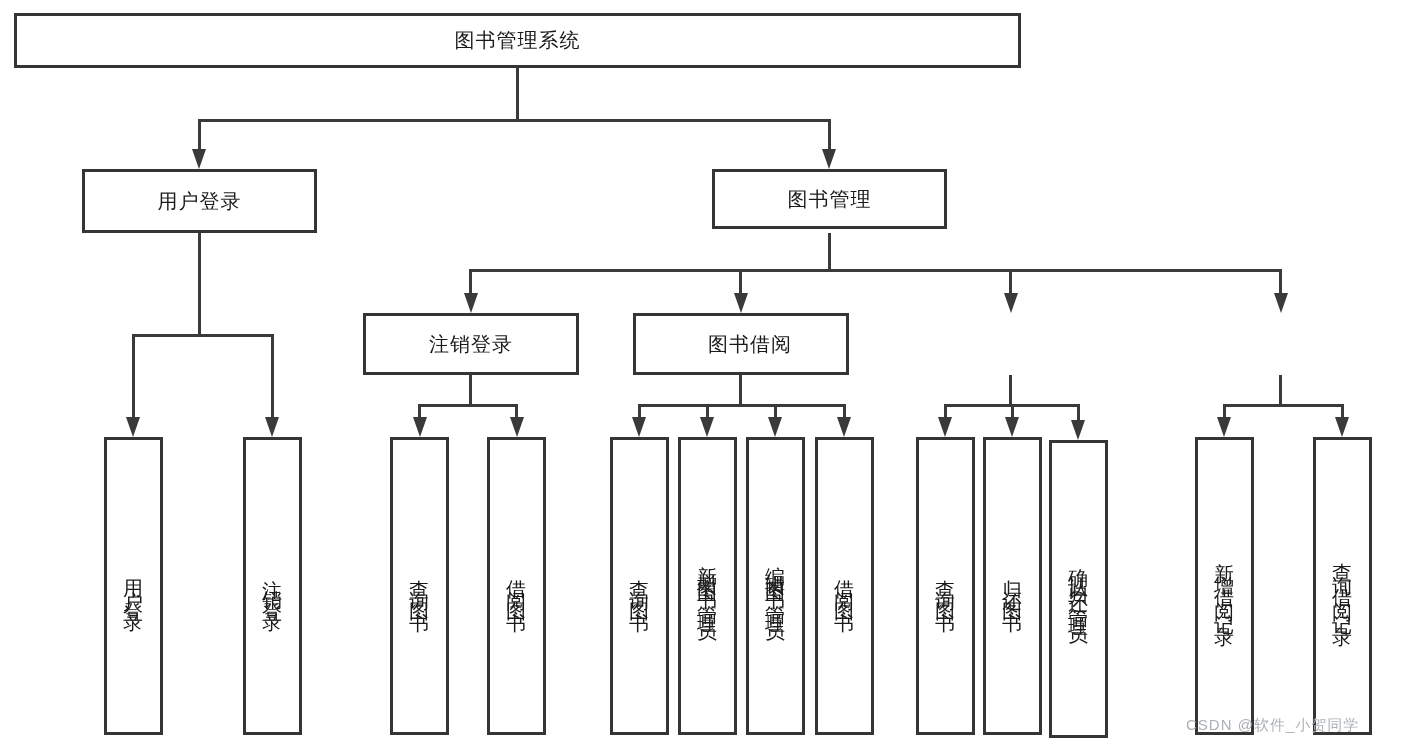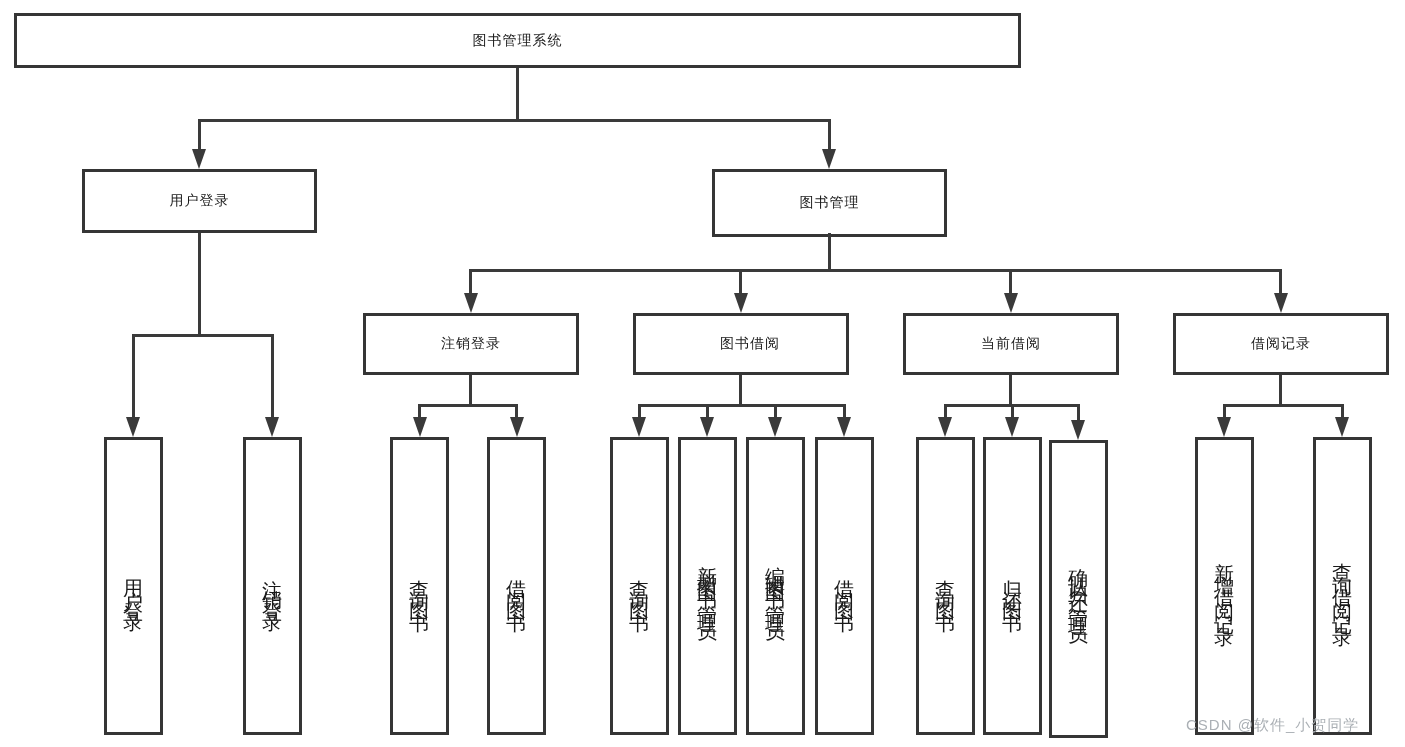--- a/index.html
+++ b/index.html
@@ -15,21 +15,21 @@
     overflow: hidden;
   }
   .box {
     position: absolute;
     box-sizing: border-box;
     border: 3px solid #353535;
     background: #ffffff;
     display: flex;
     align-items: center;
     justify-content: center;
-    font-size: 14px;
+    font-size: 20px;
     color: #1a1a1a;
     letter-spacing: 1px;
     white-space: nowrap;
   }
   .leaf {
     writing-mode: vertical-rl;
     text-orientation: mixed;
     font-size: 20px;
     letter-spacing: 11px;
     white-space: normal;
@@ -65,21 +65,21 @@
   <div class="box" style="left:14px; top:13px; width:1007px; height:55px;">图书管理系统</div>
 
   <div class="vline" style="left:516px; top:68px; height:52px;"></div>
   <div class="hline" style="left:198px; top:119px; width:633px;"></div>
   <div class="vline" style="left:198px; top:119px; height:32px;"></div>
   <div class="arrowhead" style="left:192px; top:149px;"></div>
   <div class="vline" style="left:828px; top:119px; height:32px;"></div>
   <div class="arrowhead" style="left:822px; top:149px;"></div>
 
   <div class="box" style="left:82px; top:169px; width:235px; height:64px;">用户登录</div>
-  <div class="box" style="left:712px; top:169px; width:235px; height:68px;">图书管理</div>
+  <div class="box" style="left:712px; top:169px; width:235px; height:60px;">图书管理</div>
 
   <div class="vline" style="left:198px; top:233px; height:102px;"></div>
   <div class="hline" style="left:132px; top:334px; width:142px;"></div>
   <div class="vline" style="left:132px; top:334px; height:85px;"></div>
   <div class="arrowhead" style="left:126px; top:417px;"></div>
   <div class="vline" style="left:271px; top:334px; height:85px;"></div>
   <div class="arrowhead" style="left:265px; top:417px;"></div>
 
   <div class="vline" style="left:828px; top:233px; height:39px;"></div>
   <div class="hline" style="left:469px; top:269px; width:813px;"></div>
@@ -87,22 +87,20 @@
   <div class="arrowhead" style="left:464px;  top:293px;"></div>
   <div class="vline" style="left:739px;  top:269px; height:26px;"></div>
   <div class="arrowhead" style="left:734px;  top:293px;"></div>
   <div class="vline" style="left:1009px; top:269px; height:26px;"></div>
   <div class="arrowhead" style="left:1004px; top:293px;"></div>
   <div class="vline" style="left:1279px; top:269px; height:26px;"></div>
   <div class="arrowhead" style="left:1274px; top:293px;"></div>
 
   <div class="box" style="left:363px; top:313px; width:216px; height:62px;">注销登录</div>
   <div class="box" style="left:633px; top:313px; width:216px; height:62px;padding-left:18px;">图书借阅</div>
-  <div class="box" style="left:903px; top:313px; width:216px; height:62px;">当前借阅</div>
-  <div class="box" style="left:1173px; top:313px; width:216px; height:62px;">借阅记录</div>
 
   <div class="vline" style="left:469px; top:375px; height:31px;"></div>
   <div class="hline" style="left:418px; top:404px; width:99px;"></div>
   <div class="vline" style="left:418px; top:404px; height:15px;"></div>
   <div class="arrowhead" style="left:413px; top:417px;"></div>
   <div class="vline" style="left:515px; top:404px; height:15px;"></div>
   <div class="arrowhead" style="left:510px; top:417px;"></div>
 
   <div class="vline" style="left:739px; top:375px; height:31px;"></div>
   <div class="hline" style="left:638px; top:404px; width:208px;"></div>

